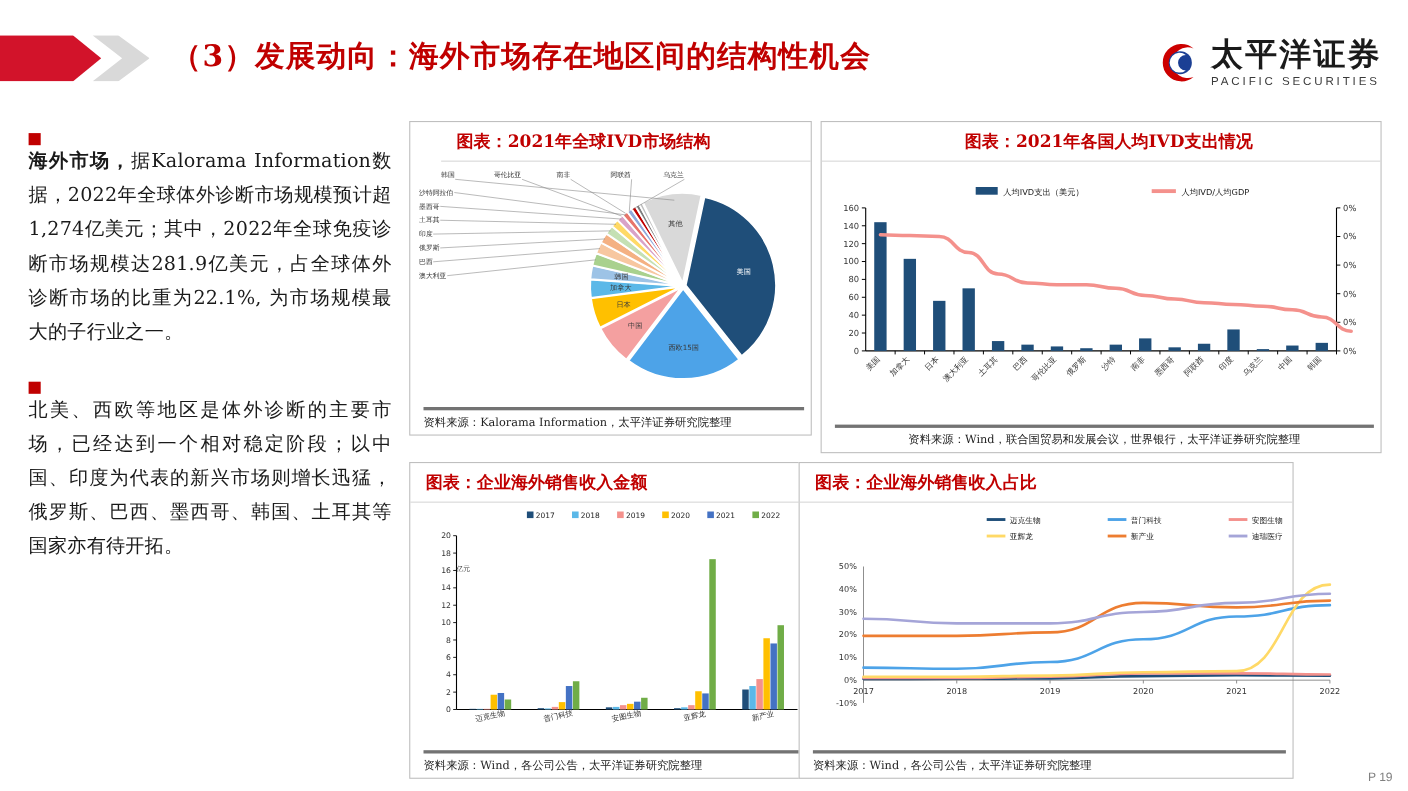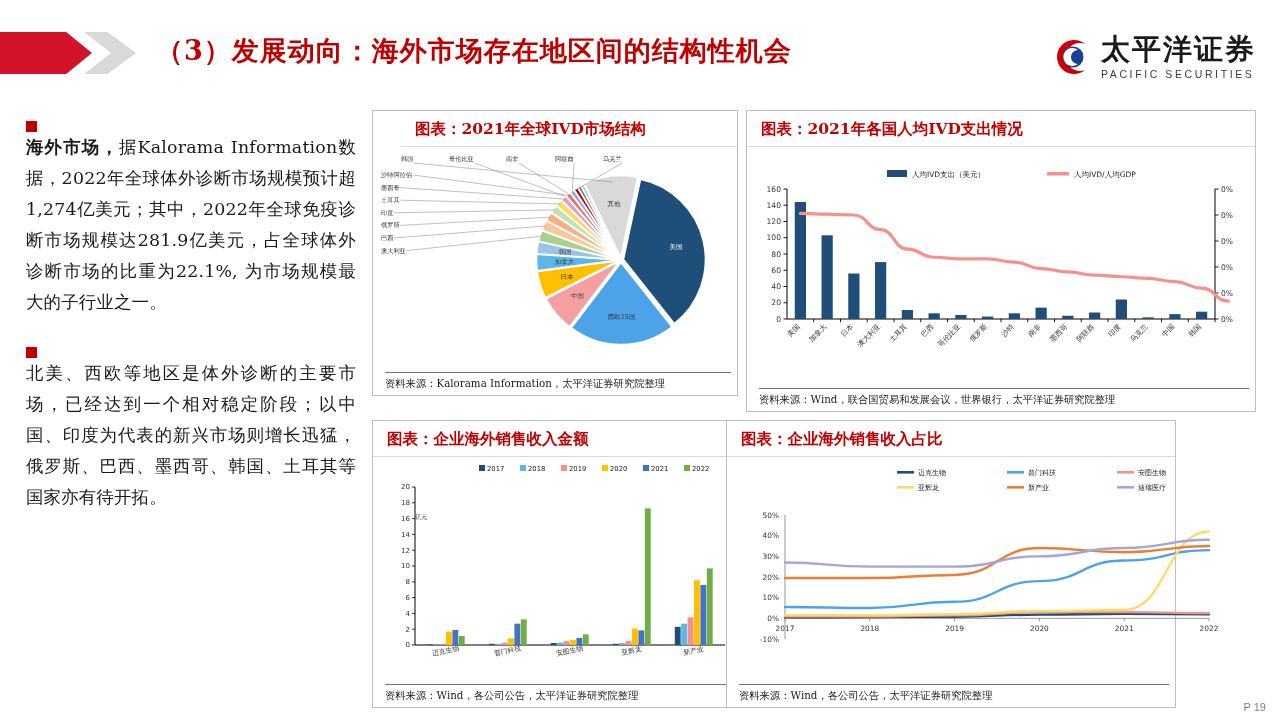--- a/index.html
+++ b/index.html
@@ -39,32 +39,32 @@
   .bsq { width: 11px; height: 11px; background: #c00000; flex: 0 0 11px; margin-top: 9px; margin-right: 13px; }
   .btxt {
     font-family: "DejaVu Serif", serif;
     font-size: 17.4px; line-height: 31px; color: #1a1a1a;
     text-align: justify; letter-spacing: 0.2px;
   }
   .btxt b { font-weight: bold; }
   
   .panel { position: absolute; border: 1px solid #bfbfbf; background: #fff; }
   .p1 { left: 372px; top: 110px; width: 366px; height: 286px; padding-left: 28px; }
-  .p2 { left: 746px; top: 110px; width: 510px; height: 302px; }
+  .p2 { left: 746px; top: 110px; width: 510px; height: 302px; text-align: center; }
   .p3 { left: 372px; top: 420px; width: 366px; height: 288px; }
   .p4 { left: 726px; top: 420px; width: 450px; height: 288px; }
   .ptitle {
     color: #c00000; font-weight: bold; font-family: "DejaVu Serif", serif;
     font-size: 15.5px; padding: 8px 0 6px 14px; border-bottom: 1px solid #d8d8d8;
     white-space: nowrap;
   }
   .psrc {
     position: absolute; bottom: 4px; left: 12px; right: 6px;
     font-family: "DejaVu Serif", serif; font-size: 10.3px; color: #222;
-    border-top: 1px solid #737373; padding-top: 4px; white-space: nowrap;
+    border-top: 3px solid #737373; padding-top: 4px; white-space: nowrap;
   }
   .pbody { position: absolute; left: 0; right: 0; }
   .page-num {
     position: absolute; right: 14px; bottom: 6px;
     font-family: "Liberation Sans", sans-serif; font-size: 11px; color: #808080;
   }
   svg text { font-family: "DejaVu Sans", sans-serif; }
   .vt { font-size: 6.2px; fill: #404040; }
 </style>
 </head>

